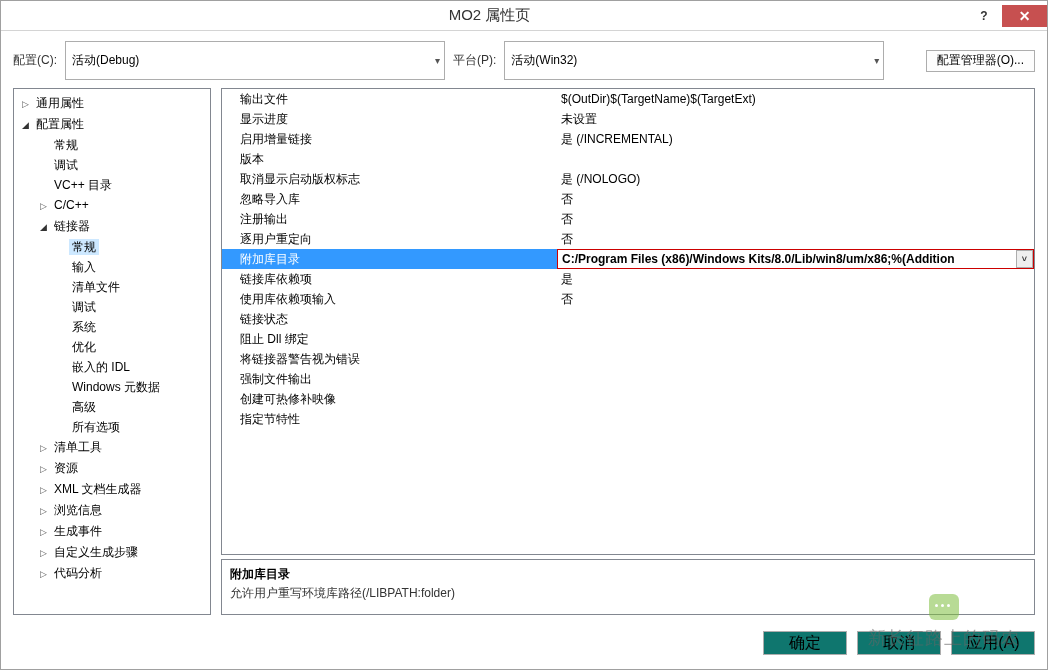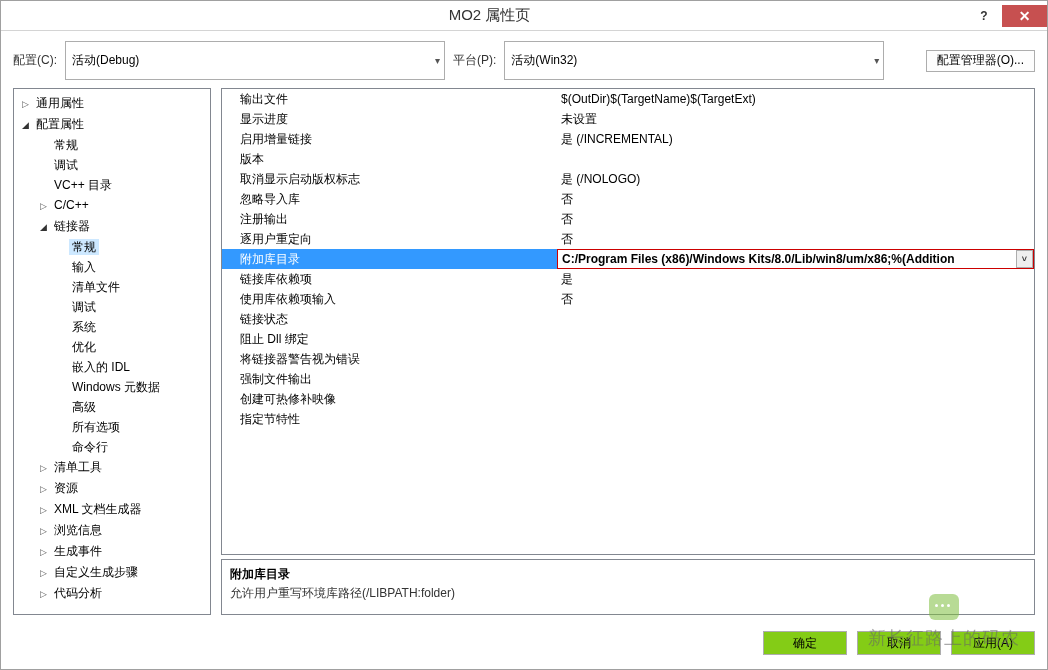--- a/index.html
+++ b/index.html
@@ -138,22 +138,22 @@
 .desc-text { color:#333; }
 
 .button-bar {
   display:flex; justify-content:flex-end;
   gap:10px; padding: 10px 12px 14px 12px;
   align-items:center;
 }
 .button-bar button {
   height: 24px; width: 84px;
   border:1px solid #adadad;
-  background:#84cc16;
-  font-family:inherit; font-size:12px;
+  background:#0f766e;
+  font-family:inherit; font-size:16px;
 }
 
 .watermark {
   position:absolute; right:28px; bottom:20px;
   display:flex; align-items:center; gap:6px;
   opacity:0.55; pointer-events:none;flex-direction:column;
 }
 .watermark .bubble {
   width:30px; height:26px; border-radius:6px;
   background:#7fbf3f; position:relative;
@@ -209,21 +209,20 @@
       <div class="tree-node d2 selected"><span class="expander"></span><span class="node-label">常规</span></div>
       <div class="tree-node d2"><span class="expander"></span><span class="node-label">输入</span></div>
       <div class="tree-node d2"><span class="expander"></span><span class="node-label">清单文件</span></div>
       <div class="tree-node d2"><span class="expander"></span><span class="node-label">调试</span></div>
       <div class="tree-node d2"><span class="expander"></span><span class="node-label">系统</span></div>
       <div class="tree-node d2"><span class="expander"></span><span class="node-label">优化</span></div>
       <div class="tree-node d2"><span class="expander"></span><span class="node-label">嵌入的 IDL</span></div>
       <div class="tree-node d2"><span class="expander"></span><span class="node-label">Windows 元数据</span></div>
       <div class="tree-node d2"><span class="expander"></span><span class="node-label">高级</span></div>
       <div class="tree-node d2"><span class="expander"></span><span class="node-label">所有选项</span></div>
-      <div class="tree-node d2"><span class="expander"></span><span class="node-label">命令行</span></div>
       <div class="tree-node d1"><span class="expander">▷</span><span class="node-label">清单工具</span></div>
       <div class="tree-node d1"><span class="expander">▷</span><span class="node-label">资源</span></div>
       <div class="tree-node d1"><span class="expander">▷</span><span class="node-label">XML 文档生成器</span></div>
       <div class="tree-node d1"><span class="expander">▷</span><span class="node-label">浏览信息</span></div>
       <div class="tree-node d1"><span class="expander">▷</span><span class="node-label">生成事件</span></div>
       <div class="tree-node d1"><span class="expander">▷</span><span class="node-label">自定义生成步骤</span></div>
       <div class="tree-node d1"><span class="expander">▷</span><span class="node-label">代码分析</span></div>
     </div>
   <div class="right-side">
     <div class="prop-grid">

